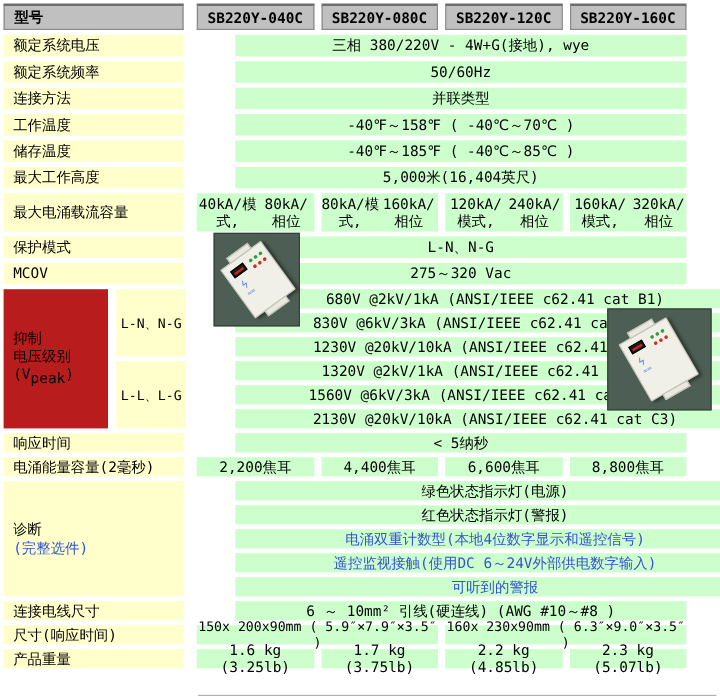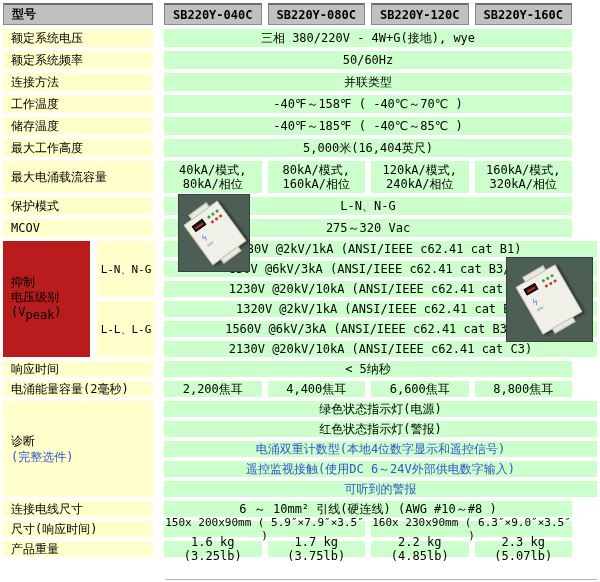--- a/index.html
+++ b/index.html
@@ -14,33 +14,33 @@
   .row { display:flex; margin-bottom:4px;border-radius:11px; }
   .label {
     width:150px; background:#FFFFCC; padding-left:8px;
     display:flex; align-items:center; flex-shrink:0;
   }
   .vals { margin-left:11px; width:408px; display:flex; gap:6px; }
   .cell {
     background:#CCFFCC; display:flex; align-items:center; justify-content:center;
     text-align:center;
   }
-  .wide { width:433px; }
+  .wide { width:433px;margin-left:32px; }
   .col4 { width:104px; }
   .col2 { width:213px; font-size:11px; }
 
   .h22 { height:22px; } .h18 { height:18px; } .h16 { height:16px; } .h32 { height:32px; }
 
   .gray {
     background:#C0C0C0; font-weight:bold;
     border:1px solid #8a8a8a; border-top:2px solid #6d6d6d;
   }
   .gray.label { border:1px solid #8a8a8a; border-top:2px solid #6d6d6d; }
 
-  .two-line { flex-direction:column; line-height:14px; justify-content:center; }
+  .two-line { flex-direction:row; line-height:14px; justify-content:center; }
 
   
   .sup-block { display:flex; margin-bottom:4px; }
   .sup-label {
     width:87px; height:116px; background:#b91c1c; padding-left:8px;
     display:flex; flex-direction:column; justify-content:center; line-height:15px; flex-shrink:0;
   }
   .sup-modes { margin-left:7px; width:58px; display:flex; flex-direction:column; gap:4px; flex-shrink:0; }
   .sup-mode {
     height:56px; background:#FFFFCC; display:flex; align-items:center; justify-content:center;

